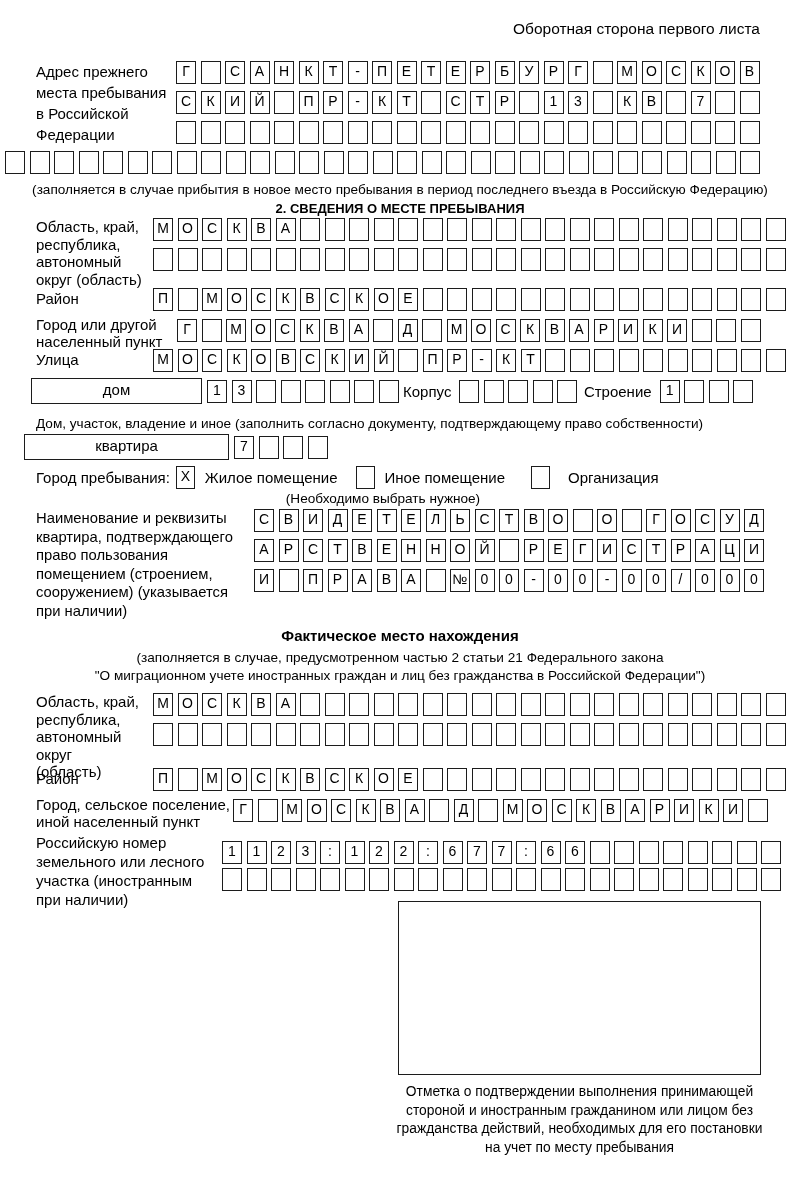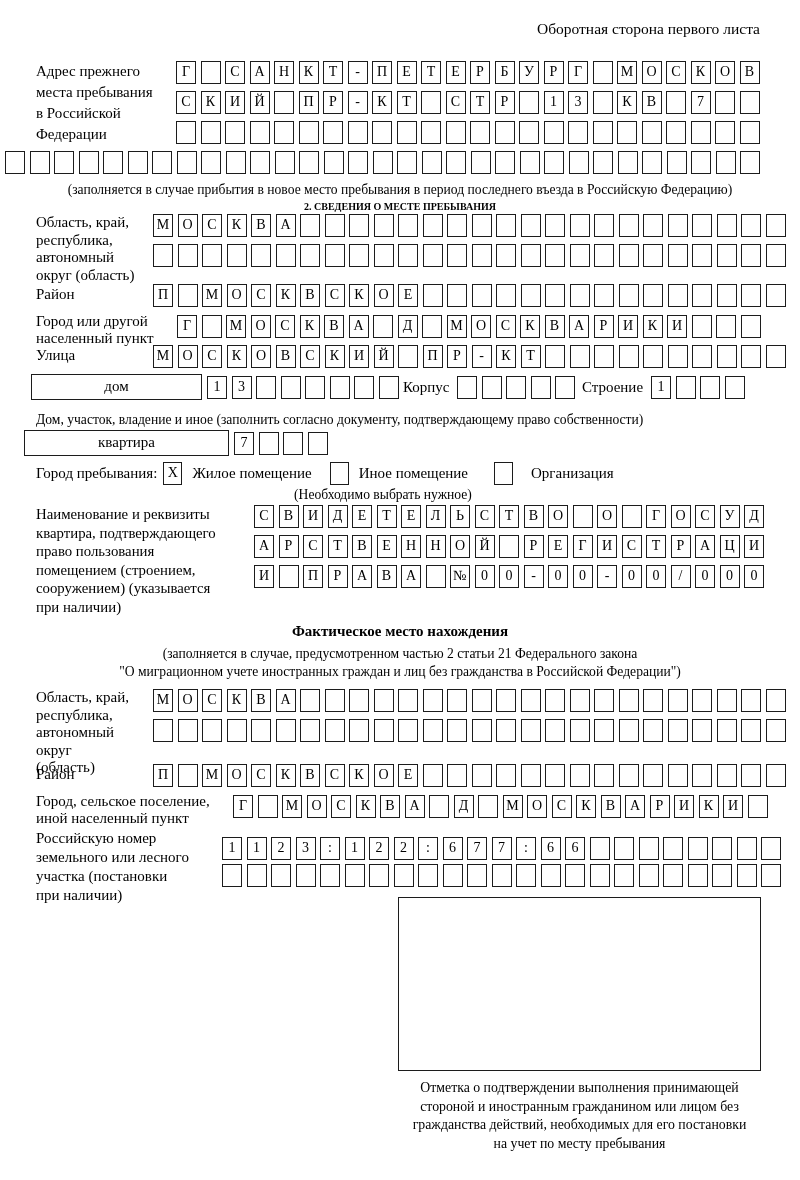--- a/index.html
+++ b/index.html
@@ -1,33 +1,33 @@
 <!DOCTYPE html>
 <html><head>
 <meta charset="utf-8">
 <style>
   html,body{margin:0;padding:0;background:#e8e8e8;}
   .page{
     width:800px;height:1180px;margin:0 auto;background:#ffffff;
-    font-family:Liberation Serif, serif;color:#000;
+    font-family:Liberation Sans, sans-serif;color:#000;
     position:relative;overflow:hidden;
   }
   .corner{padding-top:20px;padding-right:40px;text-align:right;font-size:15.5px;}
   .frow{display:flex;align-items:flex-start;}
   .lbl{font-size:15px;line-height:21px;flex:0 0 auto;}
   .cellrow{white-space:nowrap;height:23px;margin-bottom:7px;flex:0 0 auto;}
   .cellrow:last-child{margin-bottom:0;}
   .cell{
     display:inline-block;width:20px;height:23px;margin-right:4.5px;
     border:1.6px solid #1c1c1c;box-sizing:border-box;
     text-align:center;font-size:14px;line-height:19px;vertical-align:top;
   }
   .caption{font-size:13.6px;line-height:17px;}
   .center{text-align:center;}
-  .sec-title{font-weight:bold;font-size:10px;text-align:center;}
+  .sec-title{font-weight:bold;font-size:13px;text-align:center;}
   .wbox{
     border:1.6px solid #1c1c1c;height:26px;box-sizing:border-box;
     text-align:center;font-size:15px;line-height:22px;flex:0 0 auto;
   }
   .chk{
     display:inline-block;width:19px;height:23px;border:1.6px solid #1c1c1c;
     box-sizing:border-box;text-align:center;font-size:14px;line-height:19px;
     vertical-align:middle;flex:0 0 auto;
   }
   .stay{font-size:15px;align-items:center;height:24px;}
@@ -158,21 +158,21 @@
       <div>Город, сельское поселение,</div>
       <div>иной населенный пункт</div>
     </div>
     <div class="cellrow" style="margin-top:2px"><span class="cell">Г</span><span class="cell"></span><span class="cell">М</span><span class="cell">О</span><span class="cell">С</span><span class="cell">К</span><span class="cell">В</span><span class="cell">А</span><span class="cell"></span><span class="cell">Д</span><span class="cell"></span><span class="cell">М</span><span class="cell">О</span><span class="cell">С</span><span class="cell">К</span><span class="cell">В</span><span class="cell">А</span><span class="cell">Р</span><span class="cell">И</span><span class="cell">К</span><span class="cell">И</span><span class="cell"></span></div>
   </div>
 
   <div class="frow" style="margin-top:4px">
     <div class="lbl" style="margin-left:36px;width:186px;line-height:19px">
       <div>Российскую номер</div>
       <div>земельного или лесного</div>
-      <div>участка (постановки</div>
+      <div>участка (иностранным</div>
       <div>при наличии)</div>
     </div>
     <div style="margin-top:8px">
       <div class="cellrow" style="margin-bottom:4px"><span class="cell">1</span><span class="cell">1</span><span class="cell">2</span><span class="cell">3</span><span class="cell">:</span><span class="cell">1</span><span class="cell">2</span><span class="cell">2</span><span class="cell">:</span><span class="cell">6</span><span class="cell">7</span><span class="cell">7</span><span class="cell">:</span><span class="cell">6</span><span class="cell">6</span><span class="cell"></span><span class="cell"></span><span class="cell"></span><span class="cell"></span><span class="cell"></span><span class="cell"></span><span class="cell"></span><span class="cell"></span></div>
       <div class="cellrow"><span class="cell"></span><span class="cell"></span><span class="cell"></span><span class="cell"></span><span class="cell"></span><span class="cell"></span><span class="cell"></span><span class="cell"></span><span class="cell"></span><span class="cell"></span><span class="cell"></span><span class="cell"></span><span class="cell"></span><span class="cell"></span><span class="cell"></span><span class="cell"></span><span class="cell"></span><span class="cell"></span><span class="cell"></span><span class="cell"></span><span class="cell"></span><span class="cell"></span><span class="cell"></span></div>
     </div>
   </div>
 
   <div style="margin-left:398px;margin-top:-8px">
     <div class="bigbox"></div>

